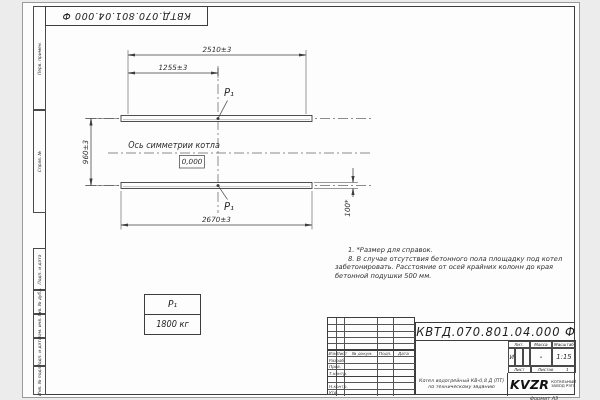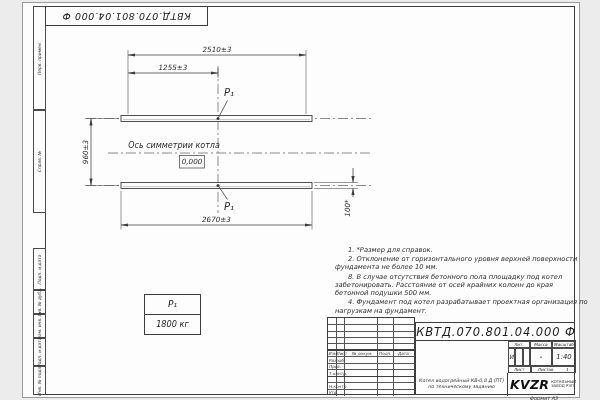--- a/index.html
+++ b/index.html
@@ -151,23 +151,21 @@
     <text class="dimtxt" x="192" y="164.3">0,000</text>
   </svg>
 
   <div id="load-table" class="abs">
     <div class="lt-row">Р₁</div>
     <div class="lt-row">1800 кг</div>
   </div>
 
   <div id="notes" class="abs">
     <div class="note">1. *Размер для справок.</div>
-    <div class="note">2. Отклонение от горизонтального уровня верхней поверхности фундамента не более 10 мм.</div>
     <div class="note">8. В случае отсутствия бетонного пола площадку под котел забетонировать. Расстояние от осей крайних колонн до края бетонной подушки 500 мм.</div>
-    <div class="note">4. Фундамент под котел разрабатывает проектная организация по нагрузкам на фундамент.</div>
   </div>
 
   <div id="tb-left" class="abs" style="position:absolute;">
     <div class="vline" style="left:8px;top:0;height:77.5px;"></div>
     <div class="vline" style="left:16px;top:0;height:77.5px;"></div>
     <div class="vline" style="left:49px;top:0;height:77.5px;"></div>
     <div class="vline" style="left:65px;top:0;height:77.5px;"></div>
     <div class="hline" style="left:0;top:6px;width:88px;"></div>
     <div class="hline" style="left:0;top:12.5px;width:88px;"></div>
     <div class="hline" style="left:0;top:19px;width:88px;"></div>
@@ -199,21 +197,21 @@
       <div>Котел водогрейный КВ-0,8 Д (ПТ)</div>
       <div>по техническому заданию</div>
     </div>
     <div class="cell hdr" style="left:92px;top:18px;width:22px;height:7px;">Лит.</div>
     <div class="cell hdr" style="left:114px;top:18px;width:22px;height:7px;">Масса</div>
     <div class="cell hdr" style="left:136px;top:18px;width:24px;height:7px;">Масштаб</div>
     <div class="cell val" style="left:92px;top:25px;width:7.4px;height:17.5px;font-size:6px;">И</div>
     <div class="cell" style="left:99.4px;top:25px;width:7.3px;height:17.5px;"></div>
     <div class="cell" style="left:106.7px;top:25px;width:7.3px;height:17.5px;"></div>
     <div class="cell val" style="left:114px;top:25px;width:22px;height:17.5px;">-</div>
-    <div class="cell val" style="left:136px;top:25px;width:24px;height:17.5px;">1:40</div>
+    <div class="cell val" style="left:136px;top:25px;width:24px;height:17.5px;">1:15</div>
     <div class="cell hdr" style="left:92px;top:42.5px;width:22.5px;height:7.5px;">Лист</div>
     <div class="cell hdr" style="left:114.5px;top:42.5px;width:45.5px;height:7.5px;justify-content:space-around;">
       <span>Листов</span>
       <span>1</span>
     </div>
     <div id="logo-cell" class="abs">
       <svg width="13" height="14" viewBox="0 0 13 14">
         <path d="M1.5,12.5 L3.5,1.5 L5,12.5 L7,1.5 L8.5,12.5 L10.5,1.5 L11.5,12.5" fill="none" stroke="#1a1a1a" stroke-width="1.3"></path>
       </svg>
       <span id="logo-kvzr">KVZR</span>

